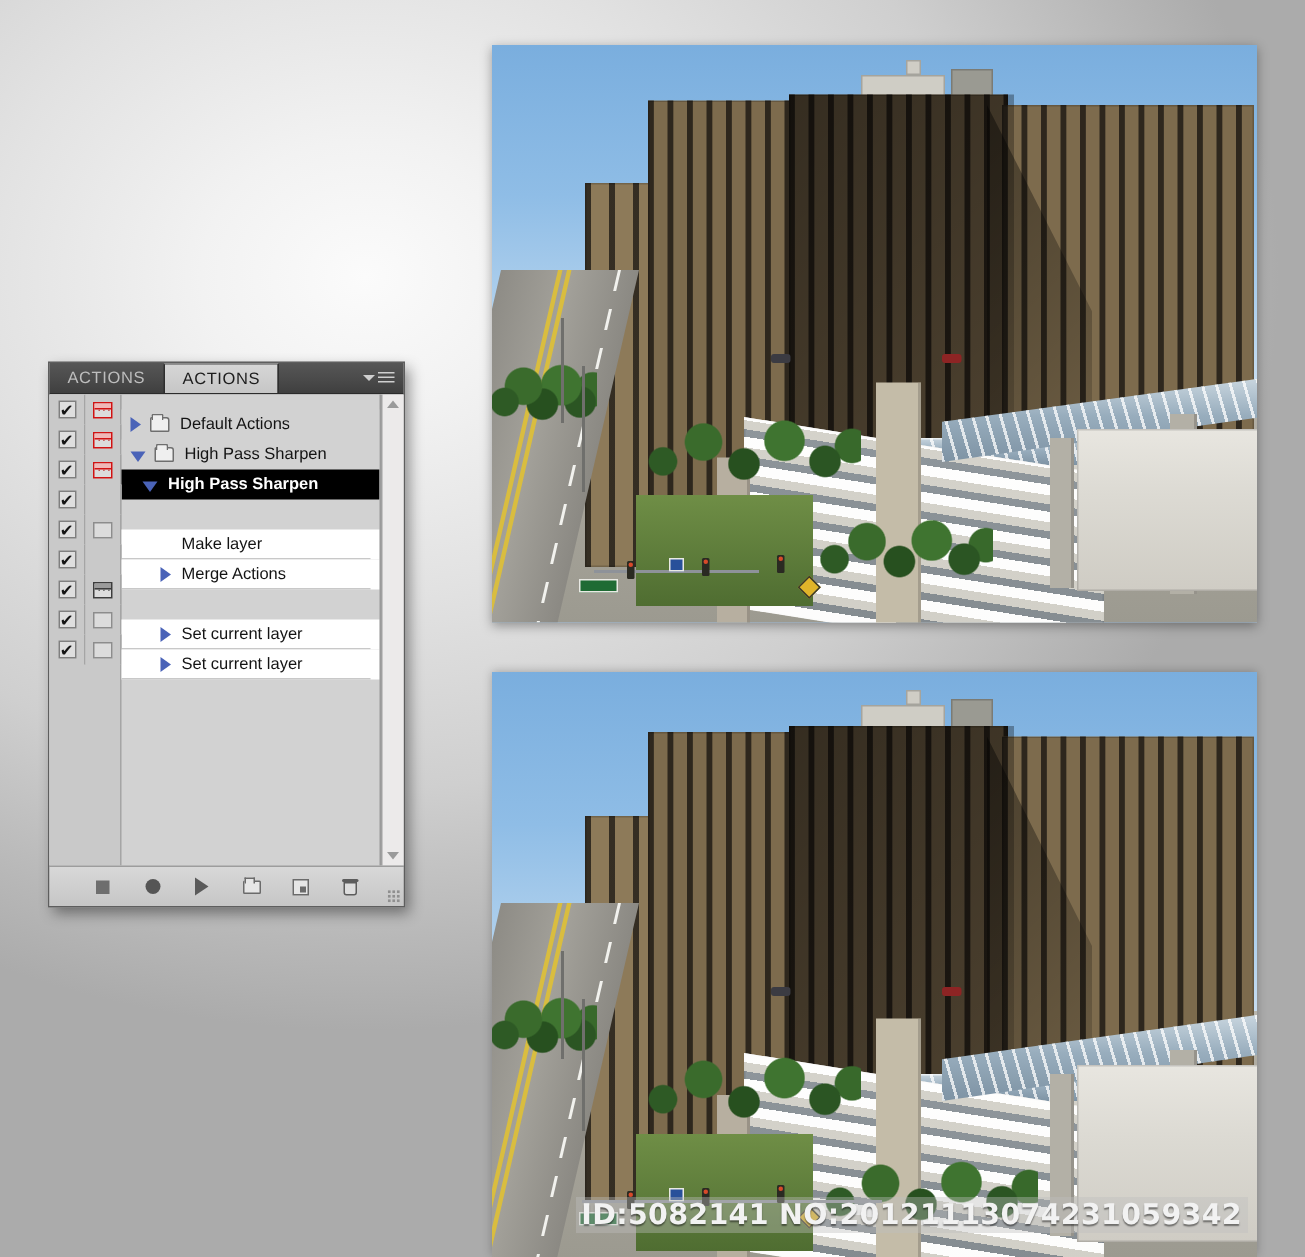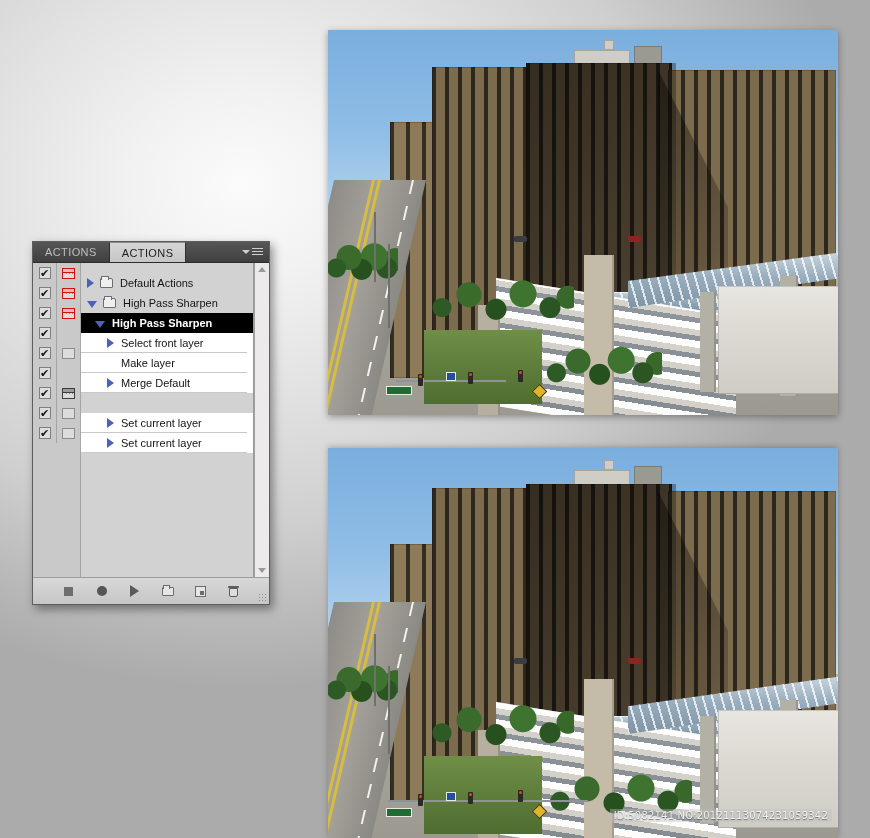--- a/index.html
+++ b/index.html
@@ -121,27 +121,28 @@
     position:absolute;
     background: linear-gradient(135deg, rgba(0,0,0,0.42), rgba(0,0,0,0.12));
     pointer-events:none;
   }
 
   
   .id-stamp {
     position:absolute;
     right: 6px; bottom: 16px;
     color:#f2f2f2;
-    font-size: 10px;
+    font-size: 19px;
     letter-spacing: .2px;
     background: rgba(190,190,190,0.40);
     padding: 1px 4px;
     text-shadow: 0 1px 1px rgba(0,0,0,.45);
     white-space: nowrap;
     font-family: "DejaVu Sans", sans-serif;
+    font-weight: bold;
   }
 
   
   #actions-panel {
     position:absolute;
     left: 32px; top: 241px;
     width: 238px; height: 364px;
     background:#d2d2d2;
     border:1px solid #5e5e5e;
     box-shadow: 3px 4px 9px rgba(0,0,0,.42);
@@ -552,25 +553,20 @@
 
           <div class="arow">
             <div class="cb">
                 <div class="cbox">
                   <span class="tick">✔</span>
                 </div>
               </div>
             <div class="dlg">
                 <div class="dbox none"></div>
               </div>
-            <div class="rowmain">
-              <div class="rule"></div>
-              <div class="tri indent2"></div>
-              <div class="rowlabel">Select front layer</div>
-            </div>
           </div>
 
           <div class="arow">
             <div class="cb">
                 <div class="cbox">
                   <span class="tick">✔</span>
                 </div>
               </div>
             <div class="dlg">
                 <div class="dbox empty"></div>
@@ -587,21 +583,21 @@
                 <div class="cbox">
                   <span class="tick">✔</span>
                 </div>
               </div>
             <div class="dlg">
                 <div class="dbox none"></div>
               </div>
             <div class="rowmain">
               <div class="rule"></div>
               <div class="tri indent2"></div>
-              <div class="rowlabel">Merge Default</div>
+              <div class="rowlabel">Merge Actions</div>
             </div>
           </div>
 
           <div class="arow">
             <div class="cb">
                 <div class="cbox">
                   <span class="tick">✔</span>
                 </div>
               </div>
             <div class="dlg">

